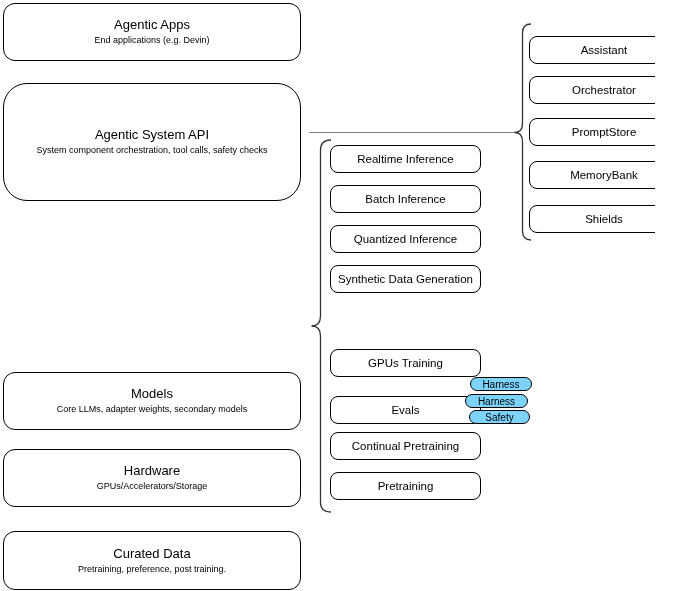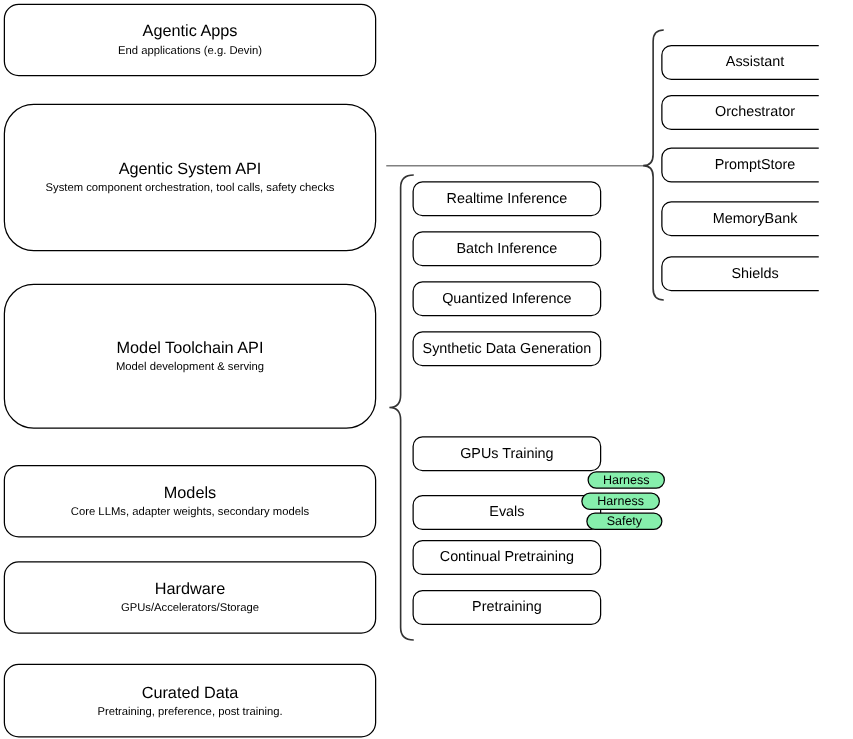--- a/index.html
+++ b/index.html
@@ -53,21 +53,21 @@
     z-index: 2;
   }
   .mid { left: 330px; }
   .right-col { left: 529px; width: 150px; }
   .tag-pill {
     position: absolute;
     box-sizing: border-box;
     height: 14px;
     border: 1px solid #000000;
     border-radius: 7px;
-    background: #86efac;
+    background: #7dd3fc;
     display: flex;
     align-items: center;
     justify-content: center;
     font-size: 10px;
     white-space: nowrap;
     z-index: 4;
   }
   #connector-layer {
     position: absolute;
     top: 0; left: 0;
@@ -91,24 +91,20 @@
   <div class="layer-box" style="top:3px; height:58px; border-radius:12px;">
     <div class="layer-title">Agentic Apps</div>
     <div class="layer-subtitle">End applications (e.g. Devin)</div>
   </div>
 
   <div class="layer-box" style="top:83px; height:118px; border-radius:24px;">
     <div class="layer-title">Agentic System API</div>
     <div class="layer-subtitle">System component orchestration, tool calls, safety checks</div>
   </div>
 
-  <div class="layer-box" style="top:227px; height:116px; border-radius:24px;">
-    <div class="layer-title">Model Toolchain API</div>
-    <div class="layer-subtitle">Model development &amp; serving</div>
-  </div>
 
   <div class="layer-box" style="top:372px; height:58px; border-radius:12px;">
     <div class="layer-title">Models</div>
     <div class="layer-subtitle">Core LLMs, adapter weights, secondary models</div>
   </div>
 
   <div class="layer-box" style="top:449px; height:58px; border-radius:12px;">
     <div class="layer-title">Hardware</div>
     <div class="layer-subtitle">GPUs/Accelerators/Storage</div>
   </div>

